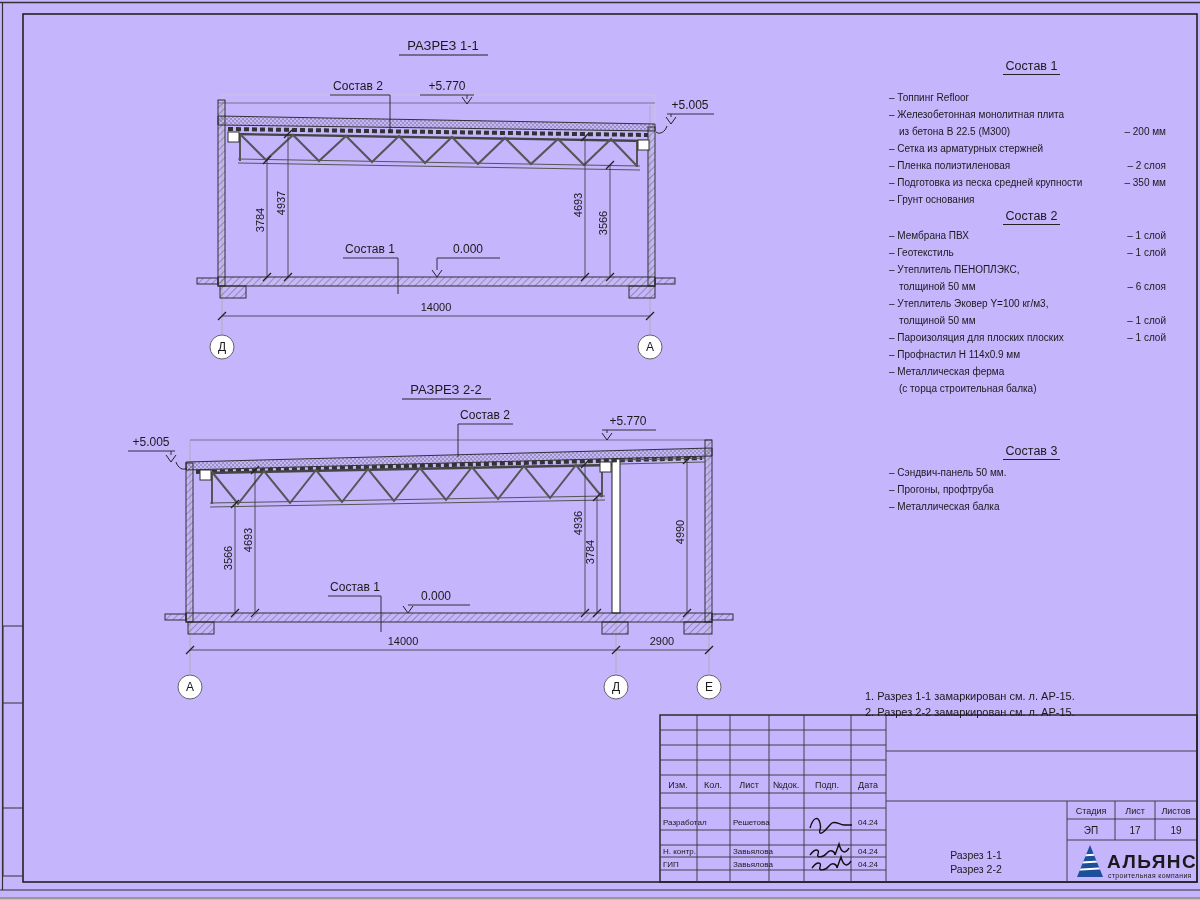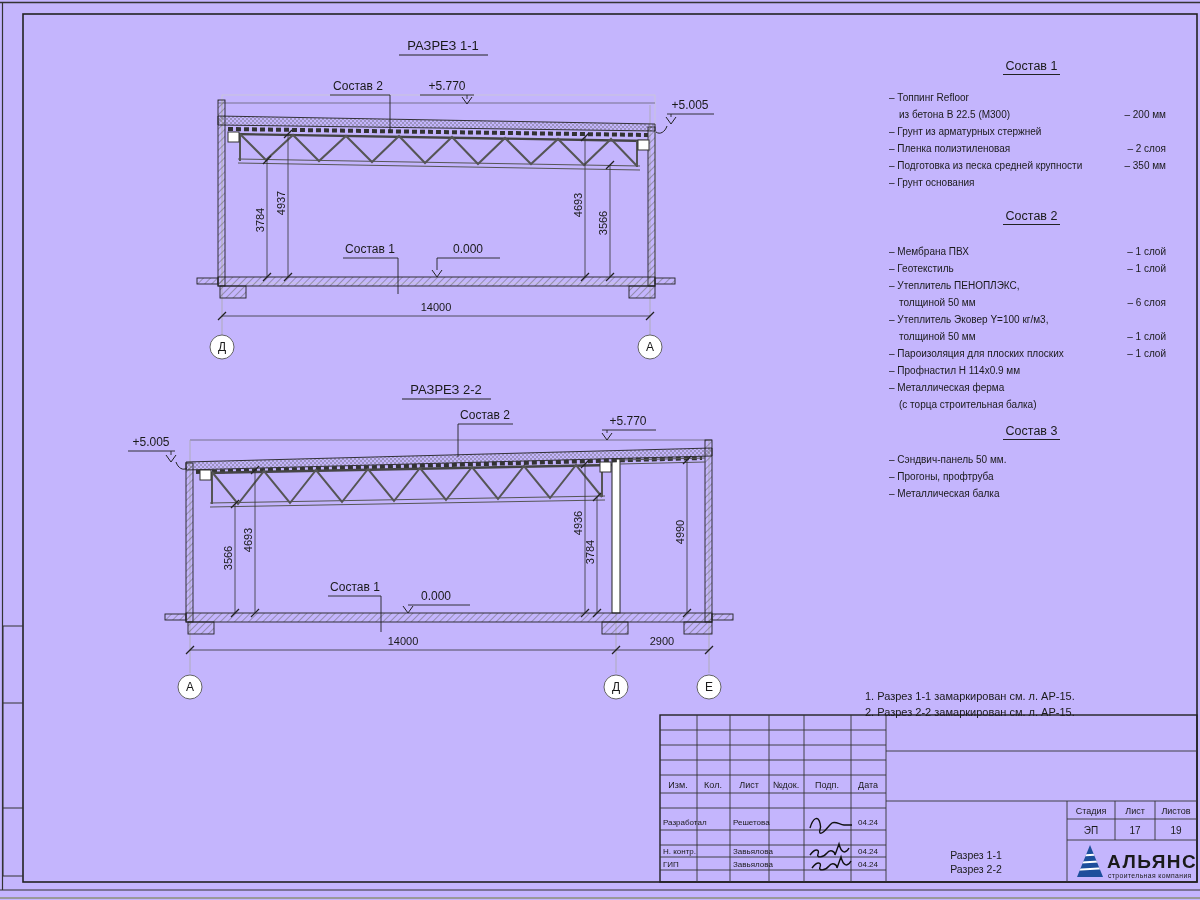--- a/index.html
+++ b/index.html
@@ -335,43 +335,46 @@
   </g>
 </svg>
 
 <div class="comp" style="top:59px">
   <div class="comp-h"><span>Состав 1</span></div>
   <div style="margin-top:16px">
     <div class="crow">
           <span class="t">– Топпинг Refloor</span>
         </div>
     <div class="crow">
+          <span class="t">– Железобетонная  монолитная плита</span>
+        </div>
+    <div class="crow">
           <span class="t ind">из бетона В 22.5 (М300)</span>
           <span class="v">– 200 мм</span>
         </div>
     <div class="crow">
-          <span class="t">– Грунт из арматурных стержней</span>
+          <span class="t">– Сетка из арматурных стержней</span>
         </div>
     <div class="crow">
           <span class="t">– Пленка полиэтиленовая</span>
           <span class="v">– 2 слоя</span>
         </div>
     <div class="crow">
           <span class="t">– Подготовка из песка средней крупности</span>
           <span class="v">– 350 мм</span>
         </div>
     <div class="crow">
           <span class="t">– Грунт основания</span>
         </div>
   </div>
 </div>
 
 <div class="comp" style="top:209px">
   <div class="comp-h"><span>Состав 2</span></div>
-  <div style="margin-top:20px">
+  <div style="margin-top:4px">
     <div class="crow">
           <span class="t">– Мембрана ПВХ</span>
           <span class="v">– 1 слой</span>
         </div>
     <div class="crow">
           <span class="t">– Геотекстиль</span>
           <span class="v">– 1 слой</span>
         </div>
     <div class="crow">
           <span class="t">– Утеплитель ПЕНОПЛЭКС,</span>
@@ -396,23 +399,23 @@
         </div>
     <div class="crow">
           <span class="t">– Металлическая ферма</span>
         </div>
     <div class="crow">
           <span class="t ind">(с торца строительная балка)</span>
         </div>
   </div>
 </div>
 
-<div class="comp" style="top:424px">
+<div class="comp" style="top:444px">
   <div class="comp-h"><span>Состав 3</span></div>
-  <div style="margin-top:13px">
+  <div style="margin-top:6px">
     <div class="crow">
           <span class="t">– Сэндвич-панель 50 мм.</span>
         </div>
     <div class="crow">
           <span class="t">– Прогоны, профтруба</span>
         </div>
     <div class="crow">
           <span class="t">– Металлическая балка</span>
         </div>
   </div>

